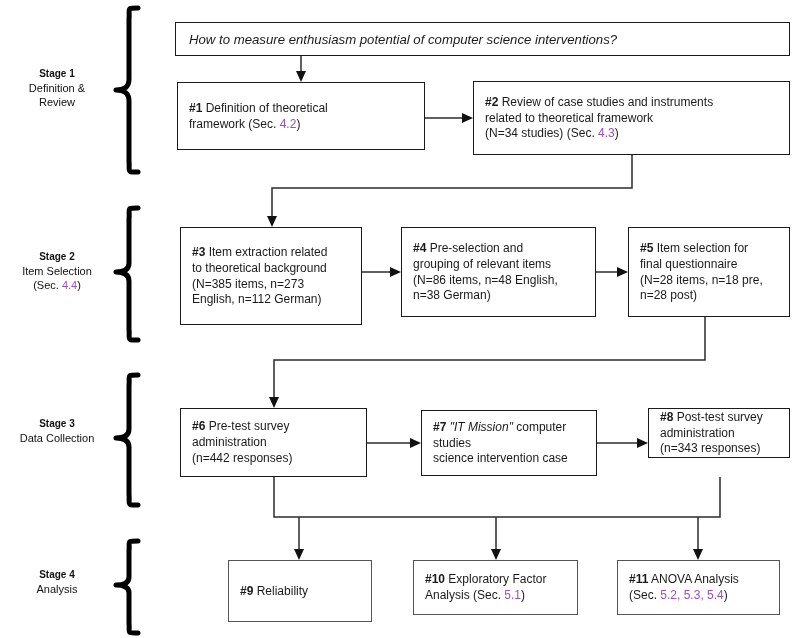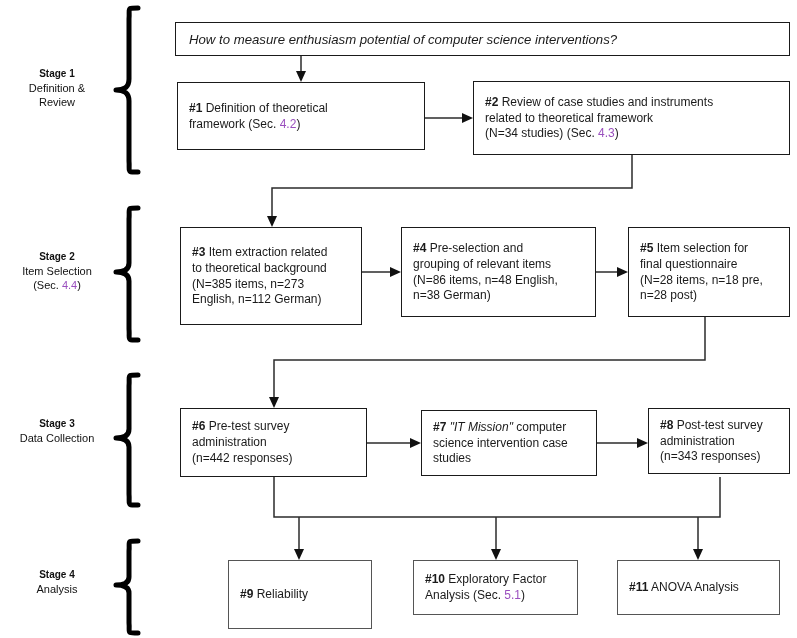--- a/index.html
+++ b/index.html
@@ -214,45 +214,46 @@
     <div class="inner">
         <div><b>#6</b> Pre-test survey</div>
         <div>administration</div>
         <div>(n=442 responses)</div>
       </div>
   </div>
 
   <div class="box" style="left:421px; top:410px; width:176px; height:66px;">
     <div class="inner">
         <div><b>#7</b> <i>"IT Mission"</i> computer</div>
+        <div>studies</div>
         <div>science intervention case</div>
-        <div>studies</div>
-      </div>
-  </div>
-
-  <div class="box" style="left:648px; top:408px; width:142px; height:66px;">
+      </div>
+  </div>
+
+  <div class="box" style="left:648px; top:408px; width:142px; height:50px;">
     <div class="inner">
         <div><b>#8</b> Post-test survey</div>
         <div>administration</div>
         <div>(n=343 responses)</div>
       </div>
   </div>
 
-  <div class="box gray-border" style="left:228px; top:560px; width:144px; height:69px;">
+  <div class="box gray-border" style="left:228px; top:560px; width:144px; height:62px;">
     <div class="inner">
         <div><b>#9</b> Reliability</div>
       </div>
   </div>
 
   <div class="box gray-border" style="left:413px; top:560px; width:165px; height:55px;">
     <div class="inner">
         <div><b>#10</b> Exploratory Factor</div>
         <div>Analysis (Sec. <span class="sec-ref">5.1</span>)</div>
       </div>
   </div>
 
   <div class="box gray-border" style="left:617px; top:560px; width:163px; height:55px;">
     <div class="inner">
         <div><b>#11</b> ANOVA Analysis</div>
+        <div>(Sec. <span class="sec-ref">5.2, 5.3, 5.4</span>)</div>
       </div>
   </div>
 
 </div>
 
 </body></html>

